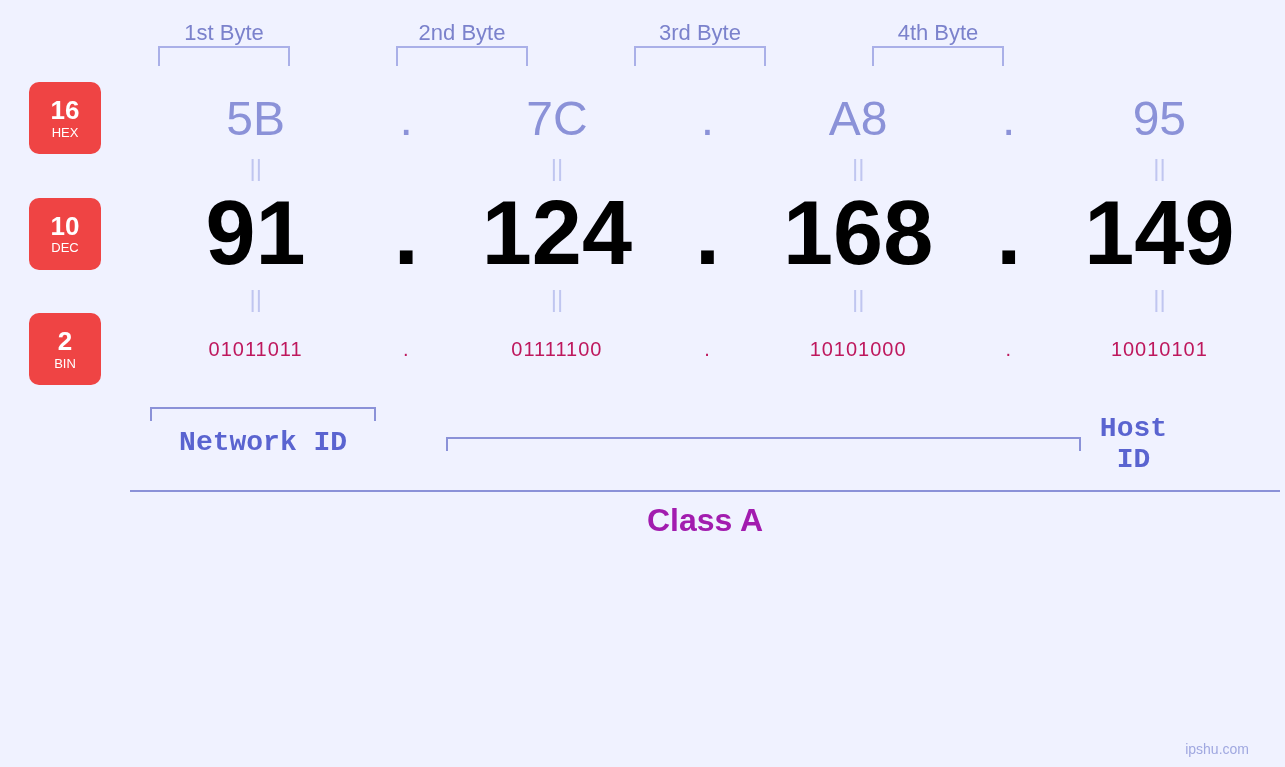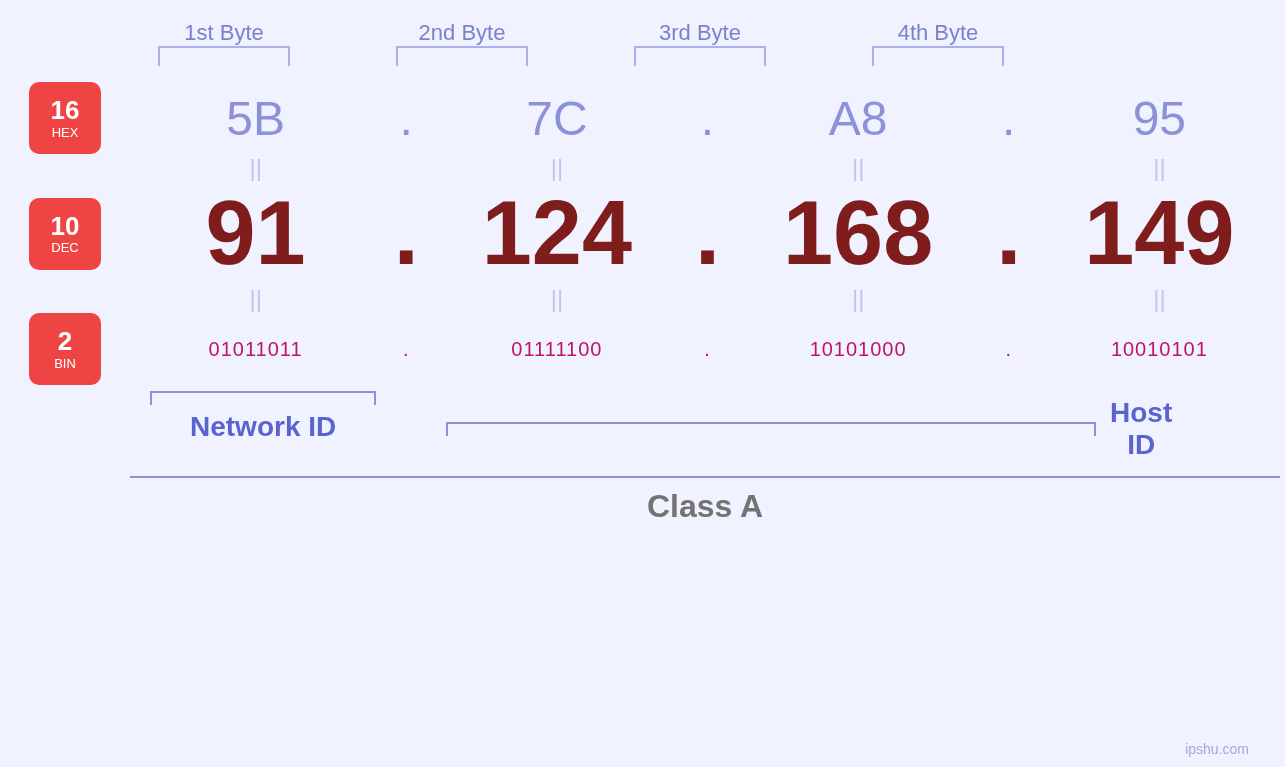--- a/index.html
+++ b/index.html
@@ -38,21 +38,21 @@
 
     .label-text {
       color: #5a64d0;
       font-size: 28px;
       font-weight: bold;
       text-align: center;
       padding: 5px 0;
     }
 
     .class-label {
-      color: #737373;
+      color: #a21caf;
       font-size: 32px;
       font-weight: bold;
     }
 
     
     .watermark {
       position: absolute;
       bottom: 10px;
       right: 36px;
       color: #a0a8e0;
@@ -124,21 +124,21 @@
       text-align: center;
       flex-shrink: 0;
     }
 
     .hex-text {
       color: #8b92d8;
       font-size: 48px;
     }
 
     .dec-text {
-      color: #7f1d1d;
+      color: #000000;
       font-size: 90px;
       font-weight: bold;
     }
 
     .bin-text {
       color: #be185d;
       font-size: 20px;
       letter-spacing: 1px;
     }
 
@@ -296,21 +296,21 @@
       </div>
       <div class="dot-item">
         <span class="bin-text">.</span>
       </div>
       <div class="val-item">
         <span class="bin-text">10010101</span>
       </div>
     </div>
   </div>
 
-  <div style="display:flex; width:1186px; padding-left:130px; margin-top:6px;">
+  <div style="display:flex; width:1186px; padding-left:130px; margin-top:22px;font-family:Liberation Mono, monospace;">
 
     <div style="display:flex; flex-direction:column; align-items:center; width:calc((1155px - 150px)/4 + 15px);">
       <div style="width:85%; border-top:2px solid #8b92d8; border-left:2px solid #8b92d8; border-right:2px solid #8b92d8; height:14px; box-sizing:border-box;"></div>
       <span class="label-text" style="padding-top:6px;">Network ID</span>
     </div>
 
     <div style="width:50px;"></div>
 
     <div style="display:flex; flex-direction:row; align-items:center; flex:1;">
       <div style="width:96%; border-top:2px solid #8b92d8; border-left:2px solid #8b92d8; border-right:2px solid #8b92d8; height:14px; box-sizing:border-box;"></div>

